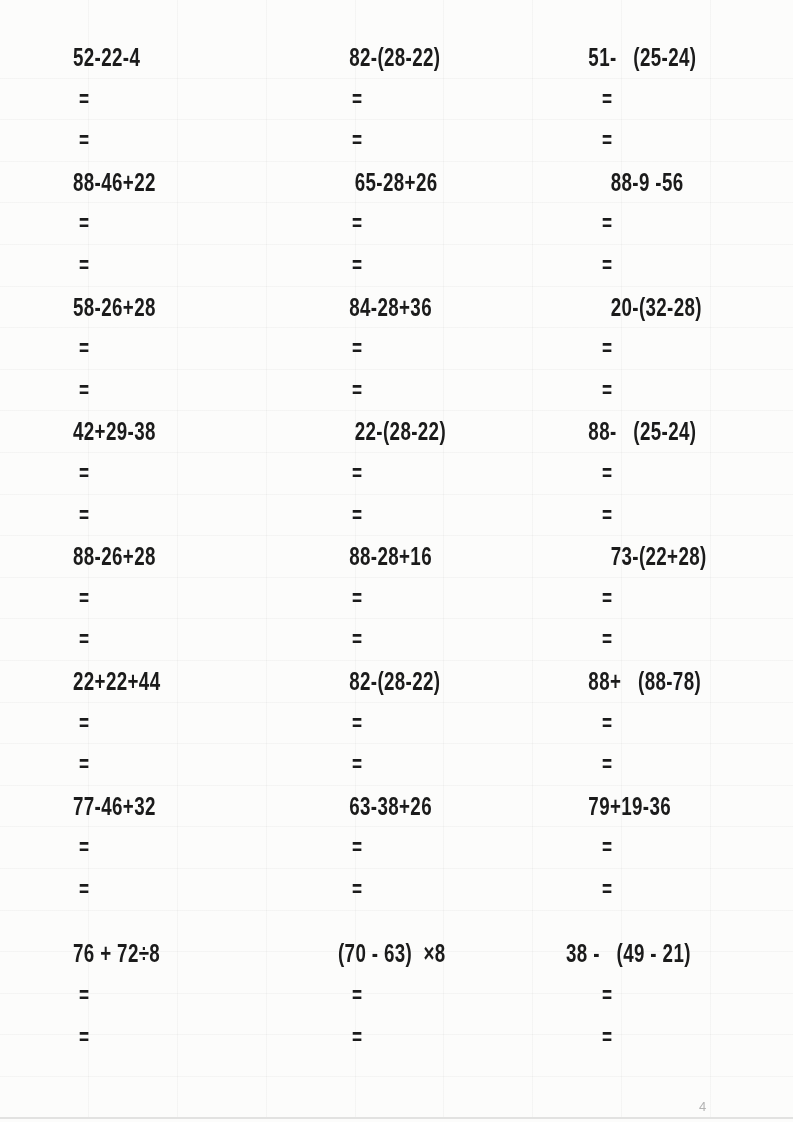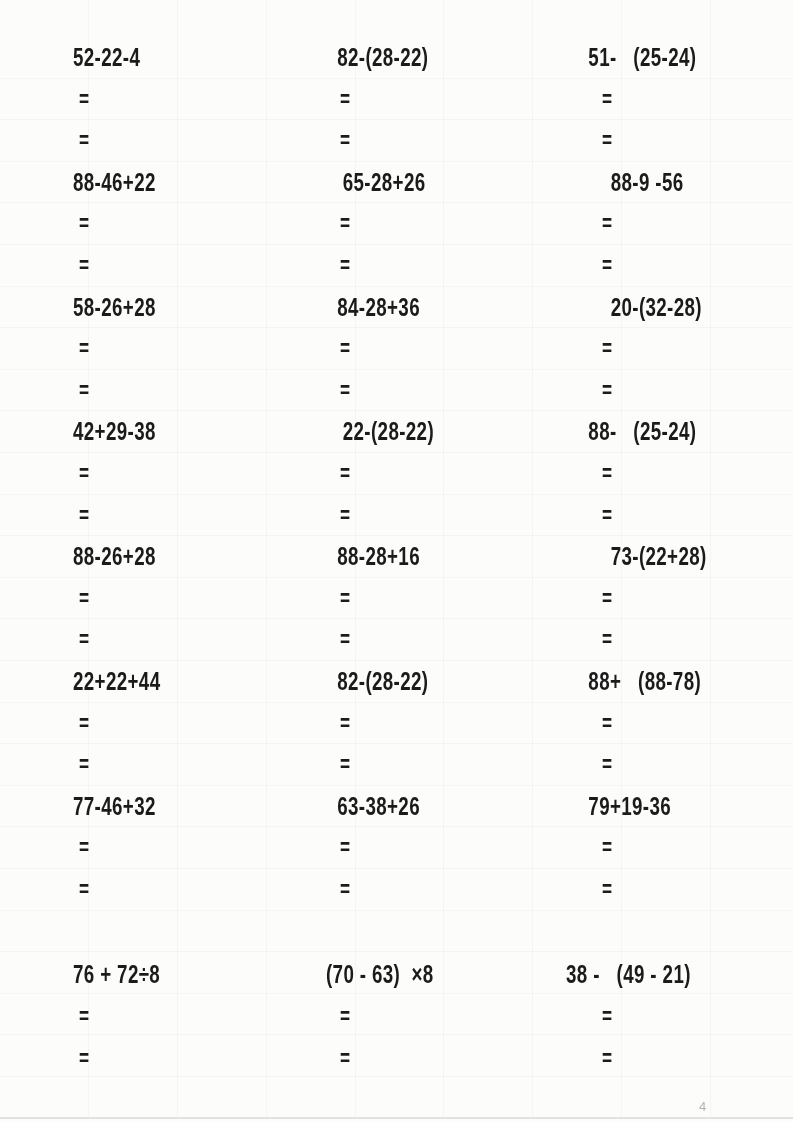--- a/index.html
+++ b/index.html
@@ -35,35 +35,35 @@
   }
   .bottom-edge{
     position:absolute;left:0;top:1117px;width:793px;height:2px;
     background:var(--bottomline);
   }
   .col{
     position:absolute;top:37px;width:270px;
     color:var(--ink);
   }
   .col-1{left:73px;}
-  .col-2{left:326px;}
+  .col-2{left:338px;}
   .col-3{left:566px;}
   .line{
     height:41.6px;line-height:41.6px;
     font-size:25px;font-weight:600;
     letter-spacing:0.5px;
     white-space:pre;
     transform:scaleX(0.75);
     transform-origin:0 50%;
   }
   .eq{font-size:23px;}
   .col-1 .eq{margin-left:6px;}
   .col-2 .eq{margin-left:14px;}
   .col-3 .eq{margin-left:36px;}
-  .gap-before{margin-top:44px;}
+  .gap-before{margin-top:23px;}
   .page-number{
     position:absolute;left:699px;top:1099px;
     font-size:13px;color:var(--pagenum);
   }
 </style>
 </head>
 <body>
 
 <div class="page">
   <div class="grid-vertical"></div>

